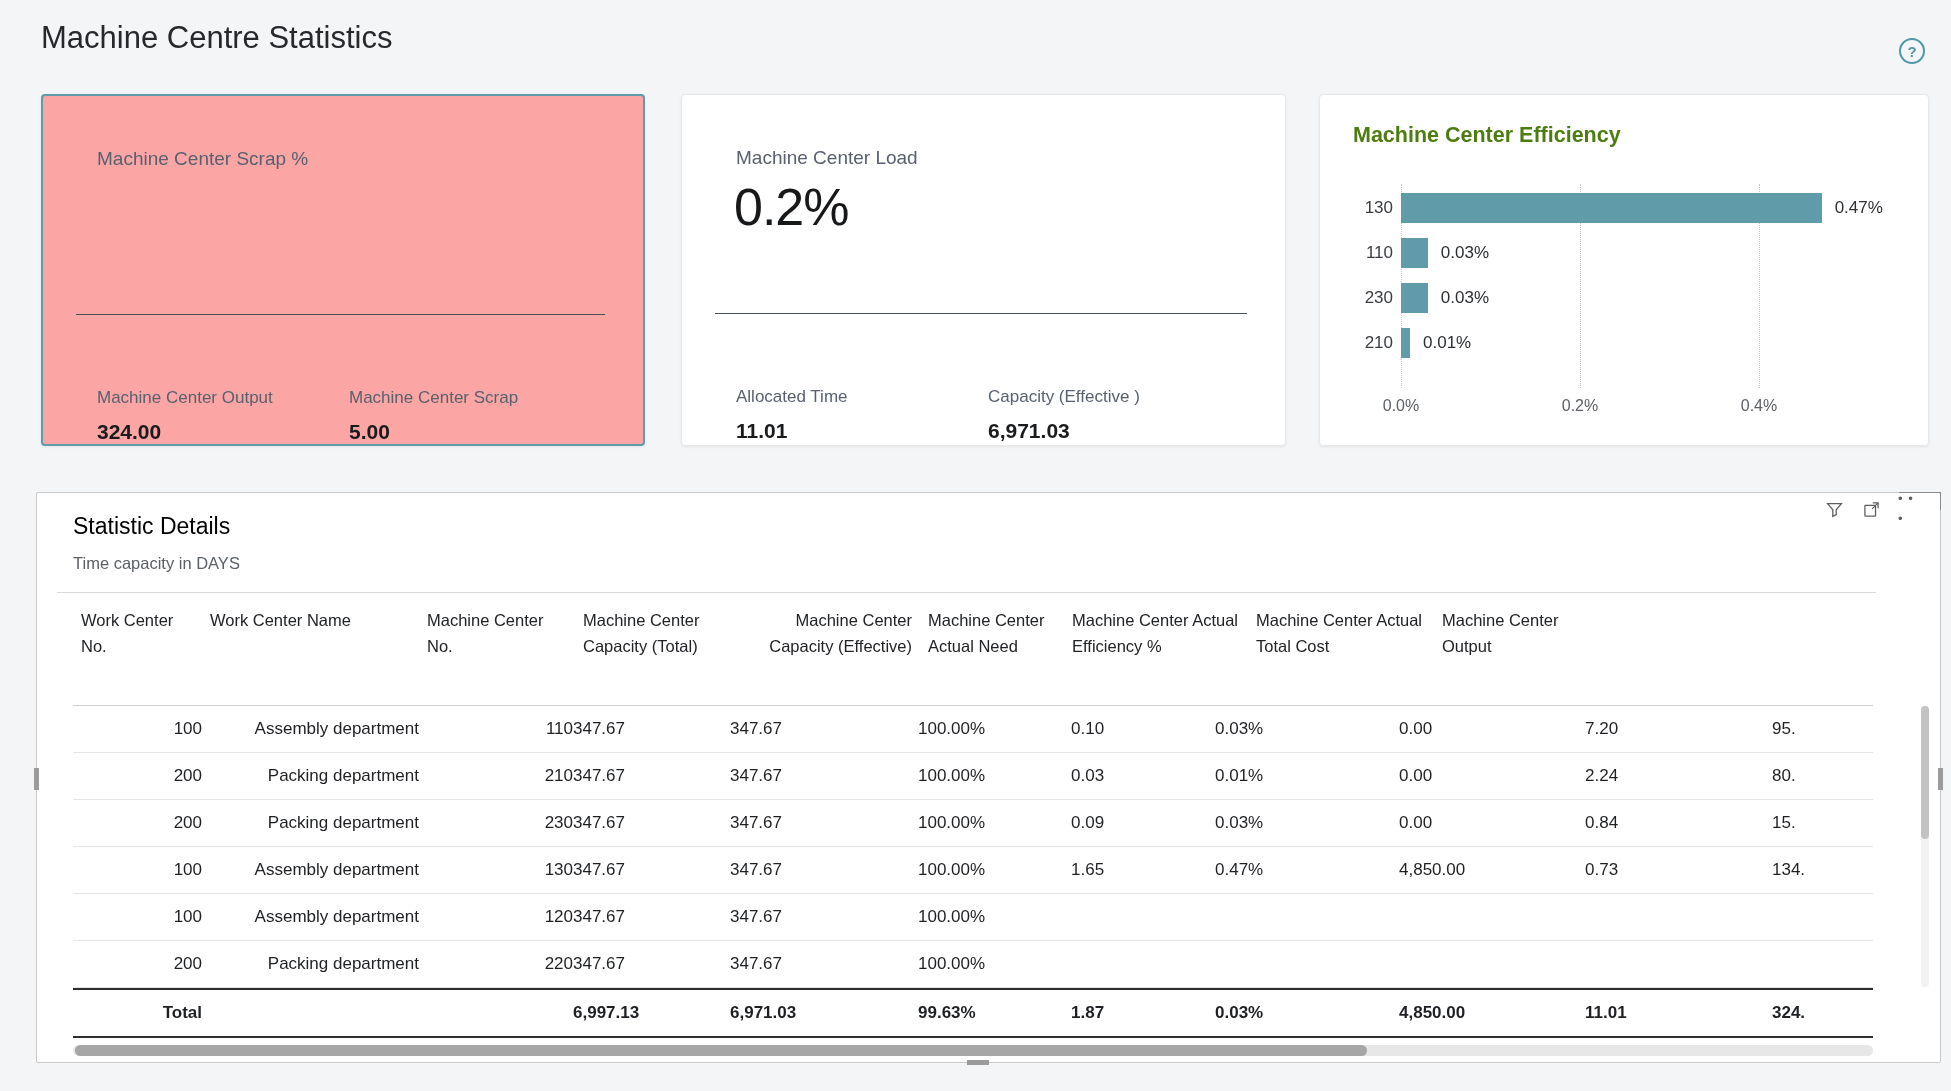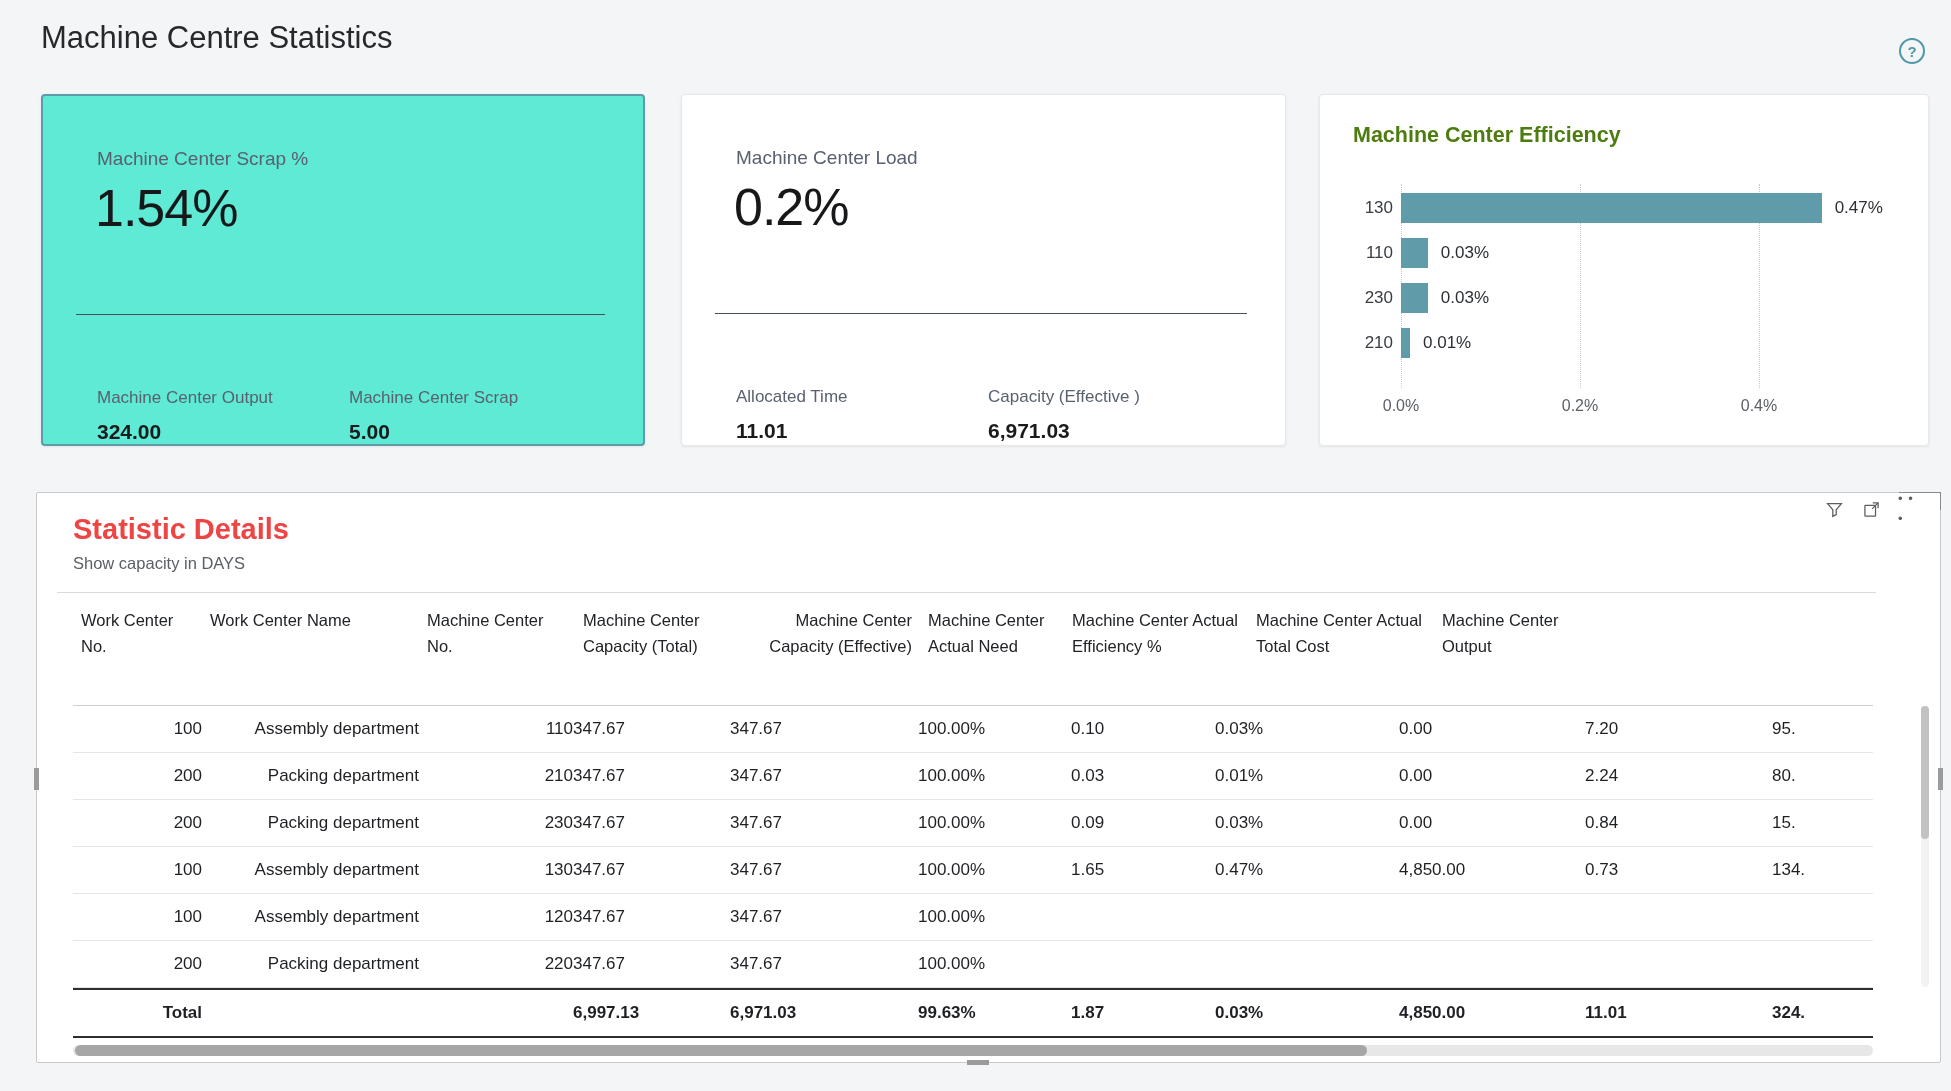--- a/index.html
+++ b/index.html
@@ -10,21 +10,21 @@
   .page-header { position:absolute; left:0; top:0; width:100%; height:90px; }
   .page-title { position:absolute; left:41px; top:20px; font-size:31px; font-weight:400; color:#26282c; }
   .header-right { position:absolute; right:26px; top:38px; display:flex; align-items:center; gap:13px; }
   .header-right .meta { font-size:17px; color:#565b63; }
   .help-icon { width:26px; height:26px; border:2px solid #4f98a8; border-radius:50%; color:#4f98a8;
     font-size:15px; font-weight:700; display:flex; align-items:center; justify-content:center; cursor:pointer; }
 
   
   .card { position:absolute; background:#fff; border:1px solid #e7e8ea; border-radius:4px;
     box-shadow:0 1px 3px rgba(0,0,0,.07); }
-  .kpi-card.selected { background:#5eead4; border:2px solid #5f9ba8; }
+  .kpi-card.selected { background:#fca5a5; border:2px solid #5f9ba8; }
 
   .kpi-label { position:absolute; left:54px; top:52px; font-size:19px; color:#596070; }
   .kpi-value { position:absolute; left:52px; top:82px; font-size:52px; font-weight:400; color:#17181a; letter-spacing:-1px; }
   .kpi-divider { position:absolute; left:33px; right:38px; top:218px; height:1px; background:#4a5058; }
   .kpi-subs { position:absolute; left:54px; right:20px; top:292px; display:flex; }
   .kpi-sub { width:252px; }
   .kpi-sub .sub-label { font-size:17px; color:#59616f; }
   .kpi-sub .sub-value { font-size:21px; font-weight:700; color:#1a1b1d; margin-top:12px; }
 
   
@@ -39,21 +39,21 @@
 
   
   .table-card { left:36px; top:492px; width:1905px; height:571px; border:1px solid #c9c9c9; box-shadow:none; border-radius:2px; }
   .corner-bracket { position:absolute; top:-1px; right:-1px; width:42px; height:18px;
     border-top:1px solid #8a8a8a; border-right:1px solid #8a8a8a; }
   .toolbar { position:absolute; top:6px; right:22px; display:flex; align-items:center; gap:17px; }
   .tool-btn { width:20px; height:20px; color:#605e5c; cursor:pointer; display:flex; align-items:center; justify-content:center; }
   .tool-btn svg { width:17px; height:17px; stroke:#605e5c; fill:none; stroke-width:1.2; }
   .dots { font-size:13px; letter-spacing:1px; color:#605e5c; line-height:20px; }
 
-  .table-title { position:absolute; left:36px; top:20px; font-size:29px; font-weight:700; color:#ef4444; }
+  .table-title { position:absolute; left:36px; top:20px; font-size:23px; font-weight:400; color:#000000; }
   .table-subtitle { position:absolute; left:36px; top:61px; font-size:16.5px; color:#5a6066; }
   .table-topline { position:absolute; left:20px; right:64px; top:99px; height:1px; background:#dadada; }
 
   .table-wrap { position:absolute; left:36px; top:106px; width:1800px; overflow:hidden; }
   .thead { display:flex; align-items:flex-start; padding-top:9px; min-height:107px; border-bottom:1px solid #cfcfcf; }
   .th { font-size:16.5px; line-height:1.55; color:#212326; flex:0 0 auto; }
   .th.left { padding-left:8px; }
   .th.right { padding-left:10px; padding-right:6px; }
   .sort { display:block; font-size:9px; color:#1e1e1e; margin-top:24px; }
   .trow { display:flex; align-items:center; height:47px; border-bottom:1px solid #e5e5e5; }
@@ -79,21 +79,20 @@
 
 <div class="page-header">
   <div class="page-title">Machine Centre Statistics</div>
   <div class="header-right">
     <span class="help-icon">?</span>
   </div>
 </div>
 
 <div class="card kpi-card selected" style="left:41px; top:94px; width:604px; height:352px;">
   <div class="kpi-label">Machine Center Scrap %</div>
-  <div class="kpi-value">1.54%</div>
   <div class="kpi-divider"></div>
   <div class="kpi-subs">
     <div class="kpi-sub">
       <div class="sub-label">Machine Center Output</div>
       <div class="sub-value">324.00</div>
     </div>
     <div class="kpi-sub">
       <div class="sub-label">Machine Center Scrap</div>
       <div class="sub-value">5.00</div>
     </div>
@@ -164,21 +163,21 @@
       <svg viewBox="0 0 16 16">
           <rect x="1.8" y="4.2" width="10" height="10" rx="0.5"></rect>
           <path d="M9.2 1.8h5v5"></path>
           <path d="M14.2 1.8L8.6 7.4"></path>
         </svg>
     </span>
     <span class="tool-btn dots">• • •</span>
   </div>
 
   <div class="table-title">Statistic Details</div>
-  <div class="table-subtitle">Show capacity in DAYS</div>
+  <div class="table-subtitle">Time capacity in DAYS</div>
   <div class="table-topline"></div>
 
   <div class="table-wrap">
     <div class="thead" id="thead">
         <div class="th left" style="width: 129px;"><span>Work Center No.</span></div>
         <div class="th left" style="width: 217px;"><span>Work Center Name</span></div>
         <div class="th left" style="width: 154px;"><span>Machine Center No.</span></div>
         <div class="th right" style="width: 157px;"><span>Machine Center Capacity (Total)</span></div>
         <div class="th right" style="width: 188px; text-align: right;"><span>Machine Center Capacity (Effective)</span></div>
         <div class="th right" style="width: 144px;"><span>Machine Center Actual Need</span></div>

